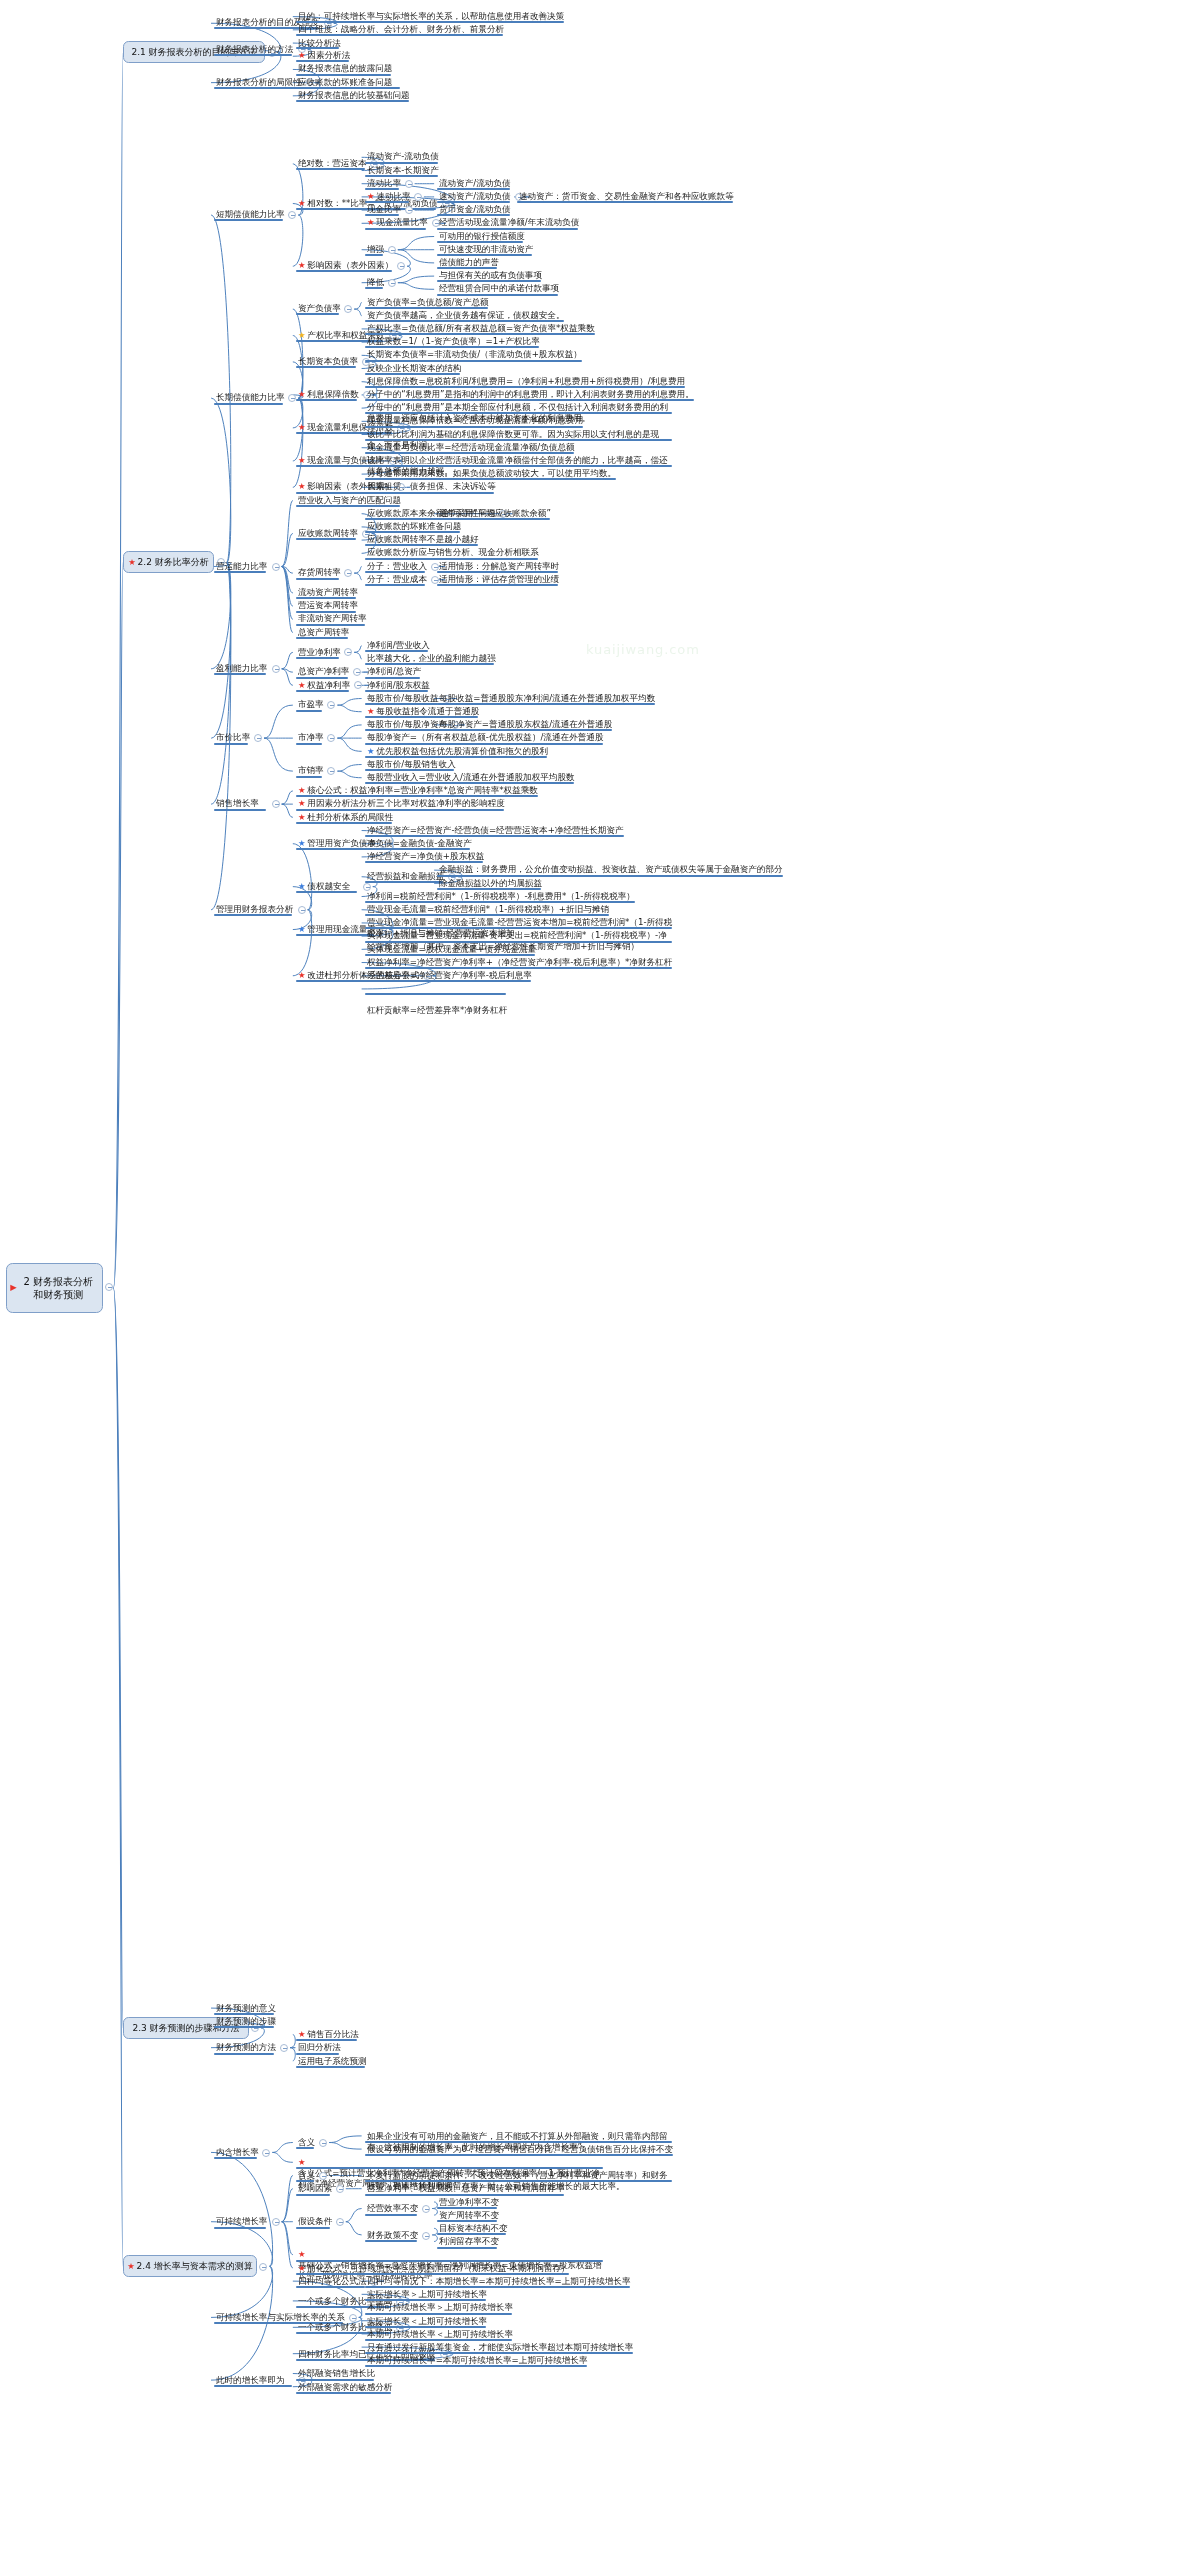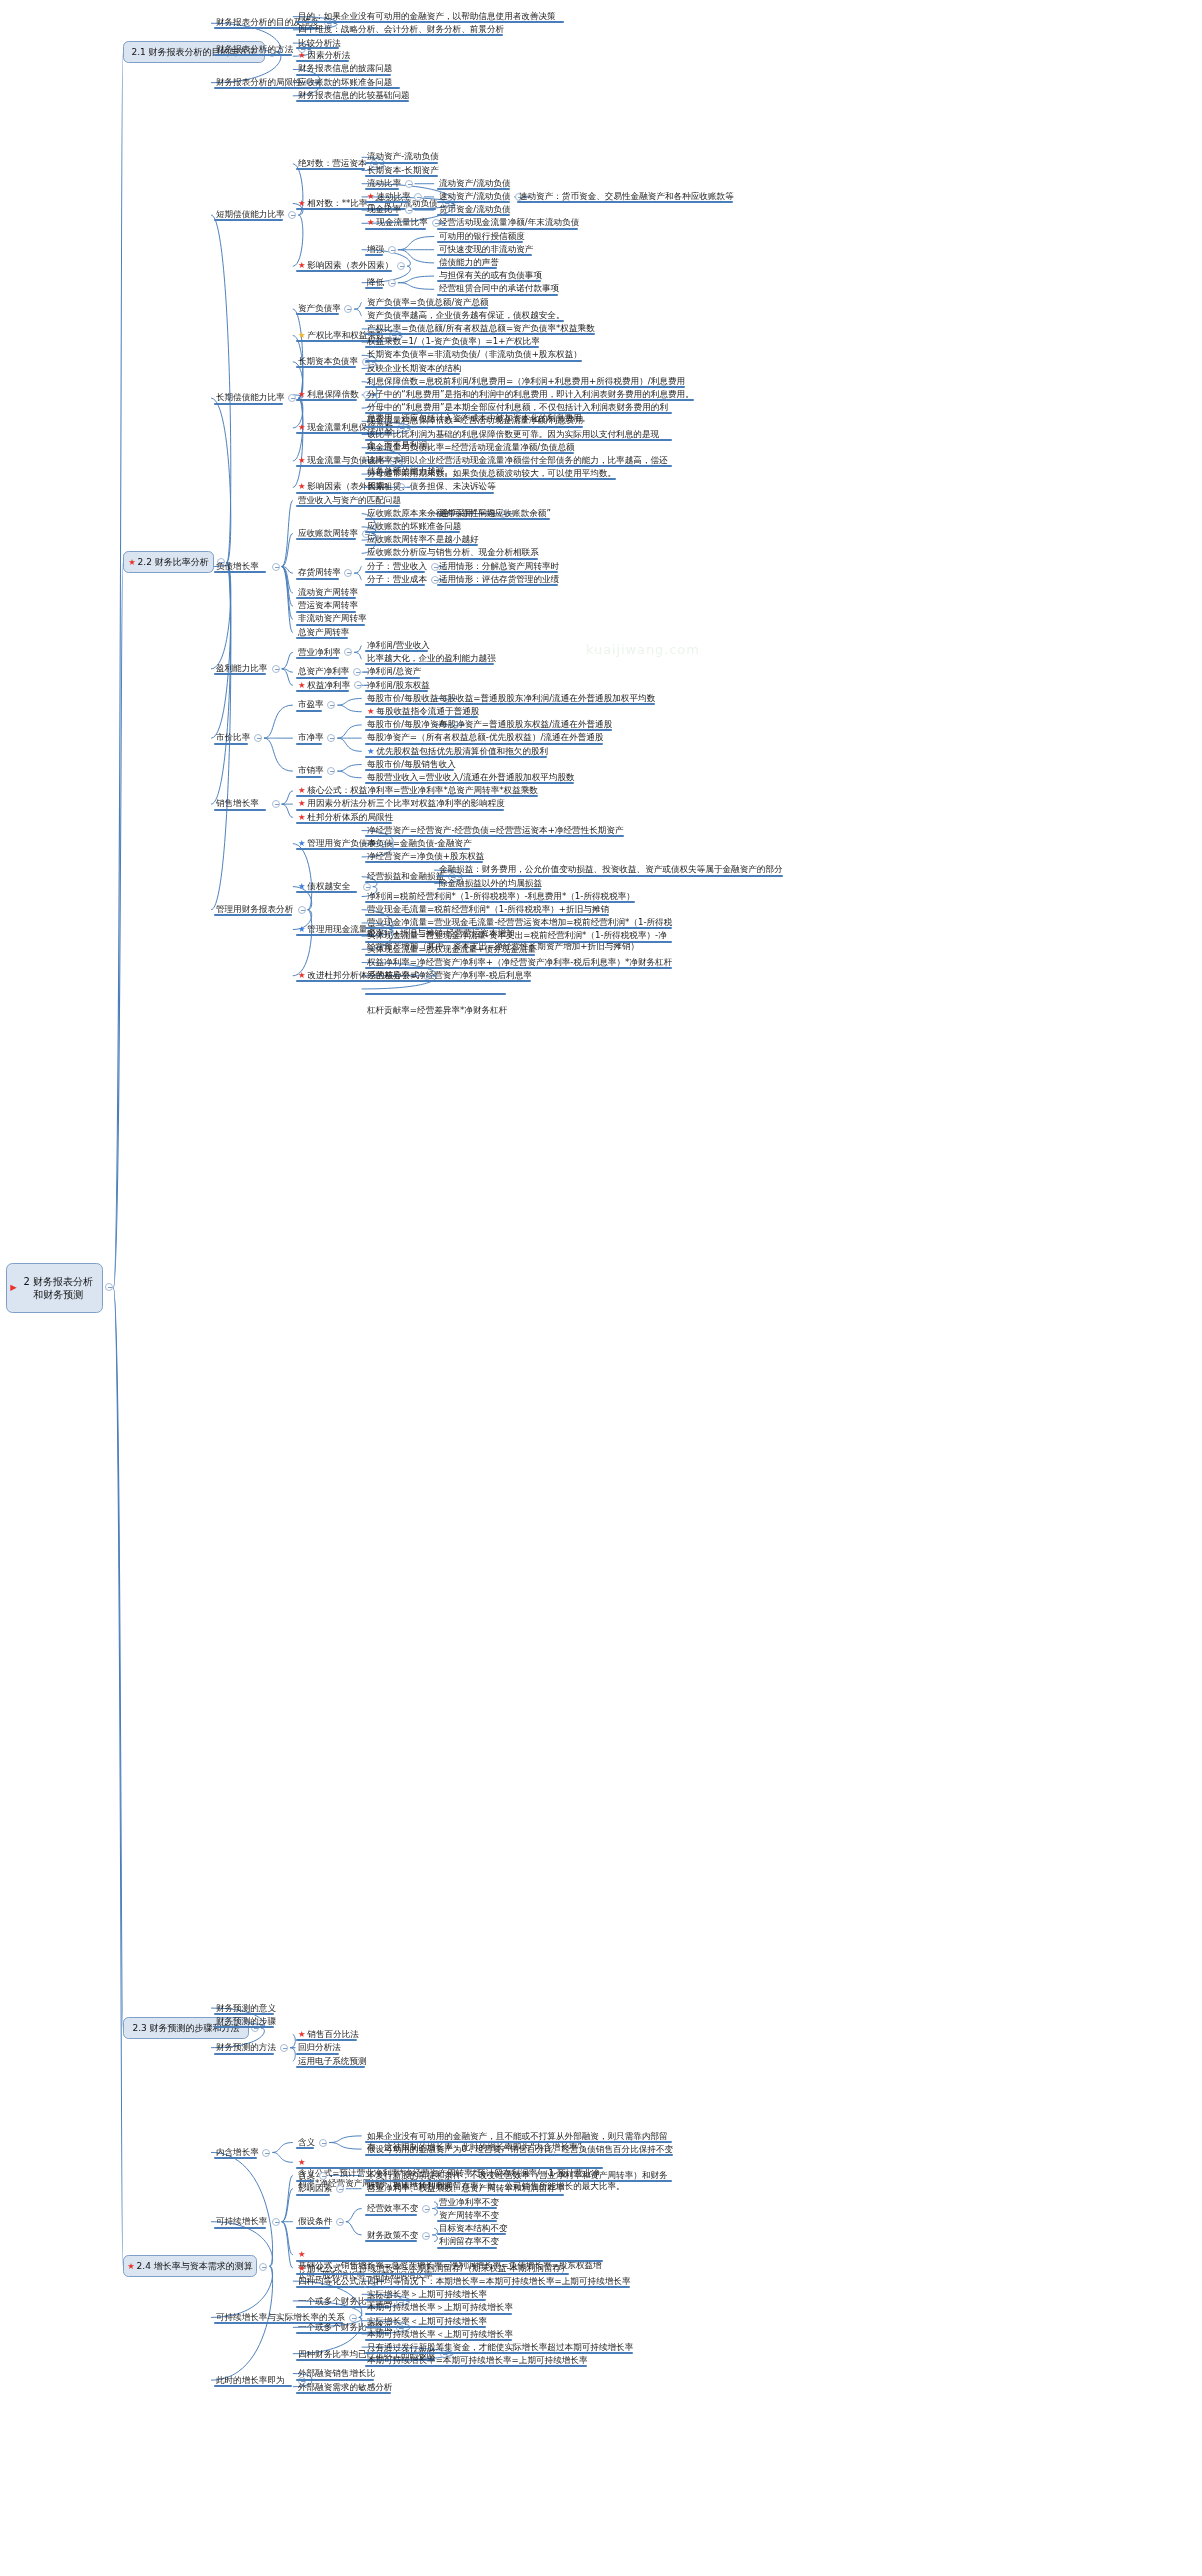--- a/index.html
+++ b/index.html
@@ -231,21 +231,21 @@
   <div class="tog" style="left:105px;top:1283px;"></div>
 
   <div id="tree">
       <div class="l1" style="left: 123px; top: 41px; width: 142px; height: 22px;">
         <span>2.1 财务报表分析的目的与方法</span>
       </div>
       <div class="tog" style="left: 268px; top: 49px;"></div>
       <div class="node" style="left: 214px; top: 17px;"><span class="txt">财务报表分析的目的及维度</span></div>
       <div class="underline" style="left: 214px; top: 27.4px; width: 104px;"></div>
       <div class="tog" style="left: 324px; top: 19px;"></div>
-      <div class="node" style="left: 296px; top: 10.6px;"><span class="txt">目的：如果企业没有可动用的金融资产，以帮助信息使用者改善决策</span></div>
+      <div class="node" style="left: 296px; top: 10.6px;"><span class="txt">目的：可持续增长率与实际增长率的关系，以帮助信息使用者改善决策</span></div>
       <div class="underline" style="left: 296px; top: 21px; width: 268px;"></div>
       <div class="node" style="left: 296px; top: 24px;"><span class="txt">四个维度：战略分析、会计分析、财务分析、前景分析</span></div>
       <div class="underline" style="left: 296px; top: 34px; width: 207px;"></div>
       <div class="node" style="left: 214px; top: 44px;"><span class="txt">财务报表分析的方法</span></div>
       <div class="underline" style="left: 214px; top: 54px; width: 78px;"></div>
       <div class="tog" style="left: 298px; top: 45px;"></div>
       <div class="node" style="left: 296px; top: 37px; font-family: Liberation Serif, serif;"><span class="txt">比较分析法</span></div>
       <div class="underline" style="left: 296px; top: 47px; width: 43px;"></div>
       <div class="node" style="left: 296px; top: 50px;"><span class="star">★</span><span class="txt">因素分析法</span></div>
       <div class="underline" style="left: 296px; top: 60px; width: 53px;"></div>
@@ -365,21 +365,21 @@
       <div class="underline" style="left: 365px; top: 452px; width: 209px;"></div>
       <div class="node wrap" style="left: 365px; top: 455px; width: 307px; white-space: normal;"><span class="txt">该比率表明以企业经营活动现金流量净额偿付全部债务的能力，比率越高，偿还债务总额的能力越强。</span></div>
       <div class="underline" style="left: 365px; top: 465px; width: 307px;"></div>
       <div class="node" style="left: 365px; top: 468px;"><span class="txt">分母通常采用期末数。如果负债总额波动较大，可以使用平均数。</span></div>
       <div class="underline" style="left: 365px; top: 478px; width: 251px;"></div>
       <div class="node" style="left: 296px; top: 481px;"><span class="star">★</span><span class="txt">影响因素（表外因素）</span></div>
       <div class="underline" style="left: 296px; top: 492px; width: 96px;"></div>
       <div class="tog" style="left: 397px; top: 483px;"></div>
       <div class="node" style="left: 365px; top: 481px;"><span class="txt">长期租赁、债务担保、未决诉讼等</span></div>
       <div class="underline" style="left: 365px; top: 492px; width: 129px;"></div>
-      <div class="node" style="left: 214px; top: 561px;"><span class="txt">负债增长率</span></div>
+      <div class="node" style="left: 214px; top: 561px;"><span class="txt">营运能力比率</span></div>
       <div class="underline" style="left: 214px; top: 571px; width: 52px;"></div>
       <div class="tog" style="left: 272px; top: 563px;"></div>
       <div class="node" style="left: 296px; top: 495px;"><span class="txt">营业收入与资产的匹配问题</span></div>
       <div class="underline" style="left: 296px; top: 505px; width: 104px;"></div>
       <div class="node" style="left: 296px; top: 528px;"><span class="txt">应收账款周转率</span></div>
       <div class="underline" style="left: 296px; top: 538px; width: 60px;"></div>
       <div class="tog" style="left: 362px; top: 530px;"></div>
       <div class="node" style="left: 365px; top: 508px;"><span class="txt">应收账款原本来余额的可靠性问题</span></div>
       <div class="underline" style="left: 365px; top: 518px; width: 129px;"></div>
       <div class="tog" style="left: 499px; top: 510px;"></div>

